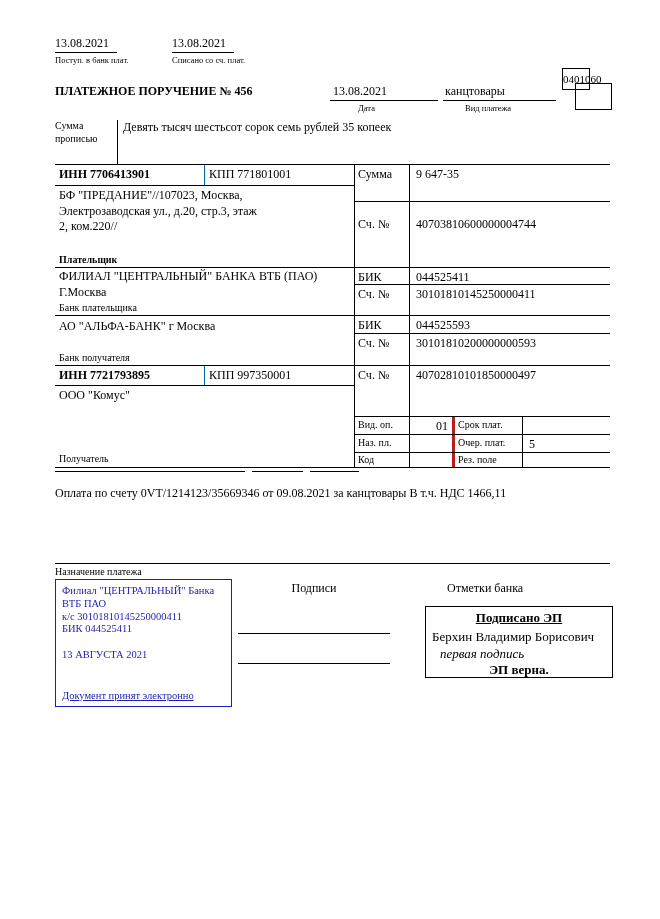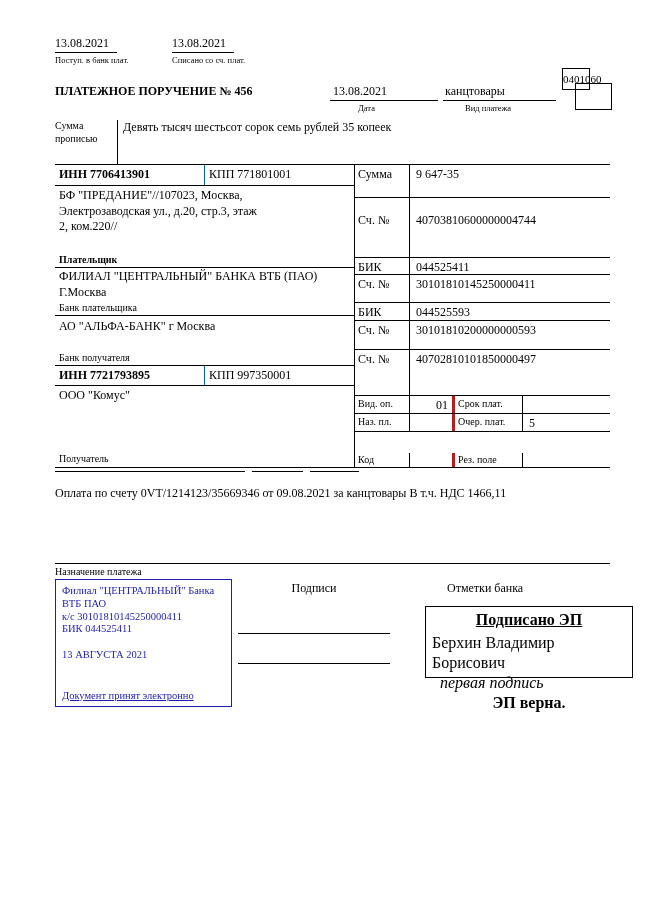--- a/index.html
+++ b/index.html
@@ -41,22 +41,22 @@
   .cfl { flex: 1; padding: 2px 6px; }
 
   
   .stamp {
     position: absolute; left: 55px; top: 579px; width: 177px; height: 128px;
     border: 1px solid #2a2ab0; color: #1d1db5;
     font-size: 10.5px; line-height: 1.22; padding: 5px 6px;
   }
   
   .eds {
-    position: absolute; left: 425px; top: 606px; width: 208px; height: 72px;
-    border: 1px solid #000; padding: 3px 6px; font-size: 16px; line-height: 1.25;
+    position: absolute; left: 425px; top: 606px; width: 188px; height: 72px;
+    border: 1px solid #000; padding: 3px 6px; font-size: 13px; line-height: 1.25;
   }
 </style>
 </head>
 <body>
 
 <div class="page">
 
   <div class="abs fs12" style="left:55px; top:36px;">13.08.2021</div>
   <div class="hline" style="left:55px; top:52px; width:62px;"></div>
   <div class="abs fs8" style="left:55px; top:55px;">Поступ. в банк плат.</div>
@@ -143,21 +143,21 @@
         <div class="c45">01</div>
         <div class="c68 fs10">Срок плат.</div>
         <div class="cfl"></div>
       </div>
       <div class="row bb" style="height:18px;">
         <div class="rlabel fs10">Наз. пл.</div>
         <div class="c45"></div>
         <div class="c68 fs10">Очер. плат.</div>
         <div class="cfl">5</div>
       </div>
-      <div class="row" style="height:14px;margin-top:21px;">
+      <div class="row" style="height:14px;">
         <div class="rlabel fs10" style="padding-top:1px;">Код</div>
         <div class="c45"></div>
         <div class="c68 fs10" style="padding-top:1px;">Рез. поле</div>
         <div class="cfl"></div>
       </div>
     </div>
 
   </div>
 
   <div class="hline" style="left:55px; top:471px; width:190px;"></div>

